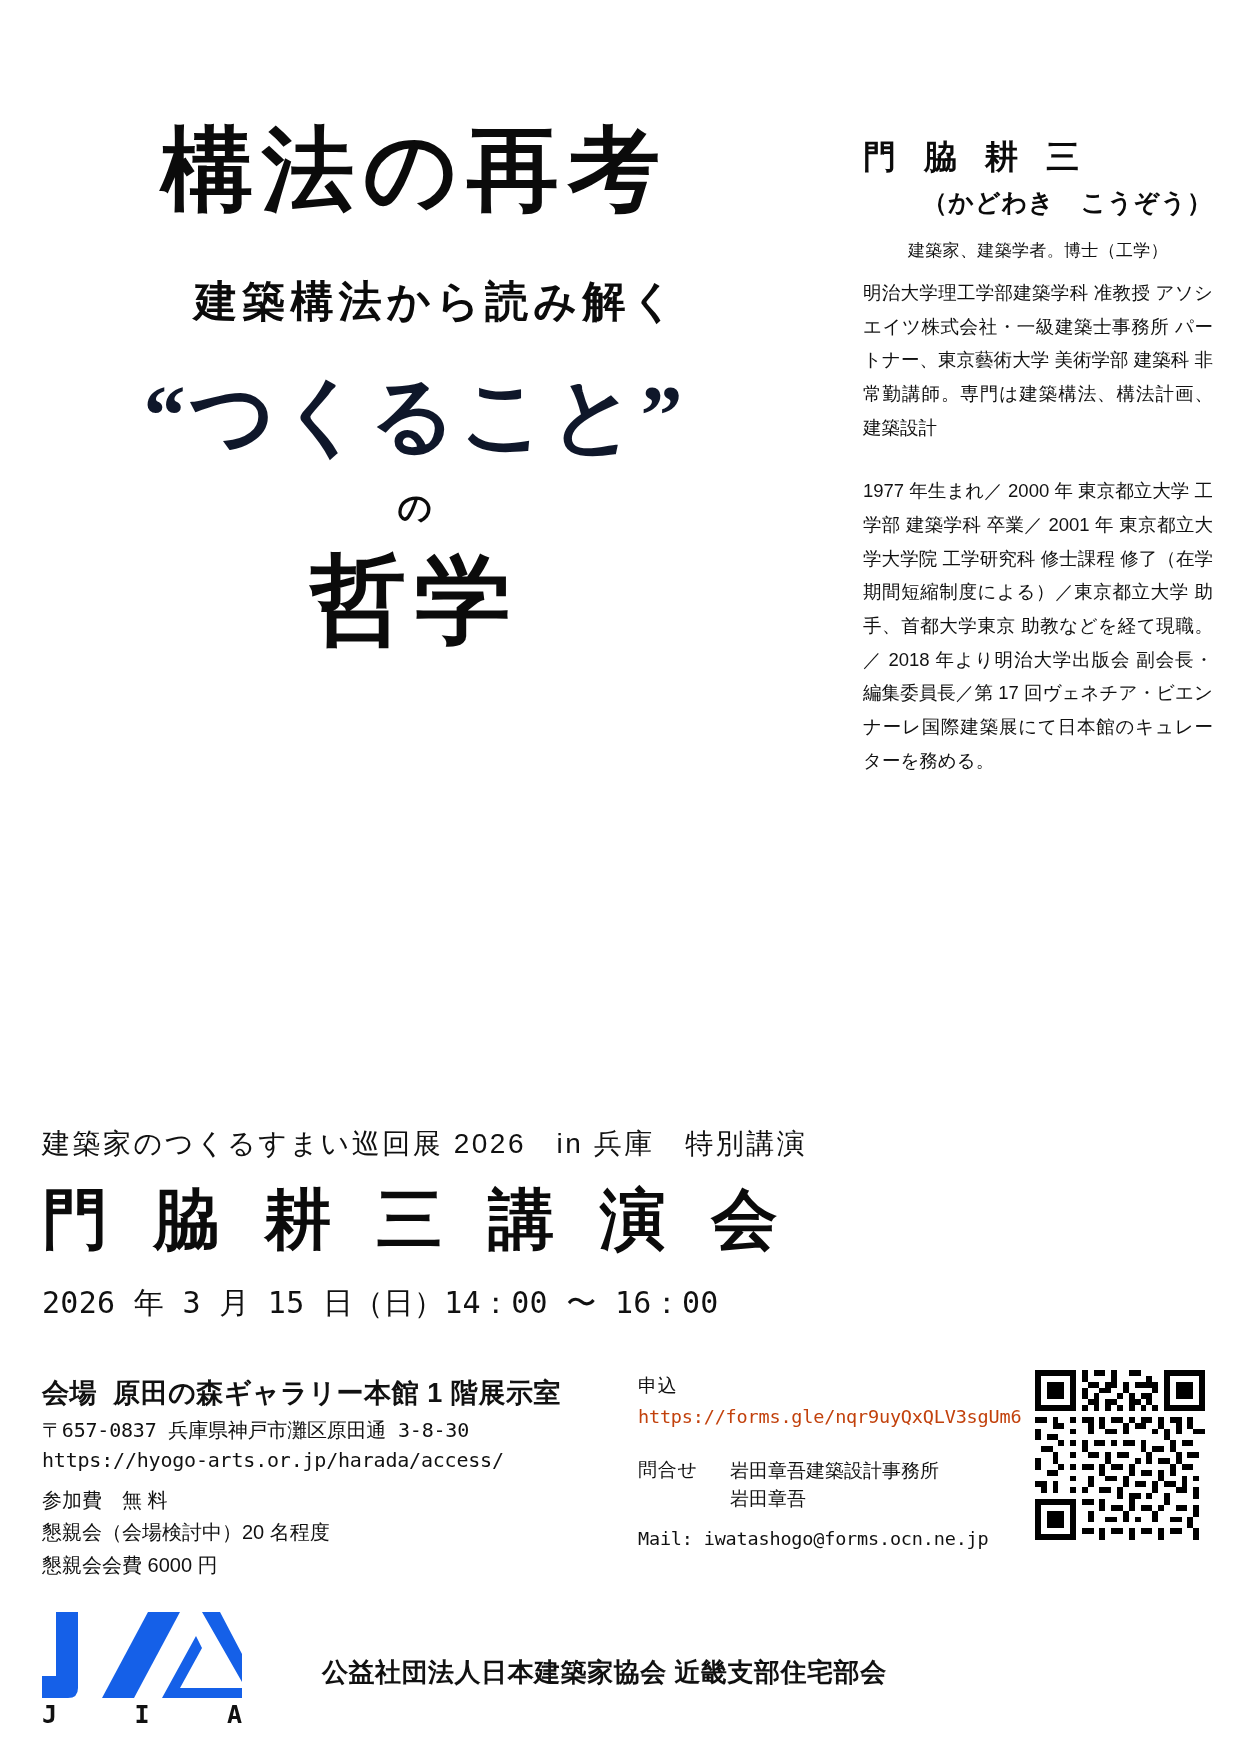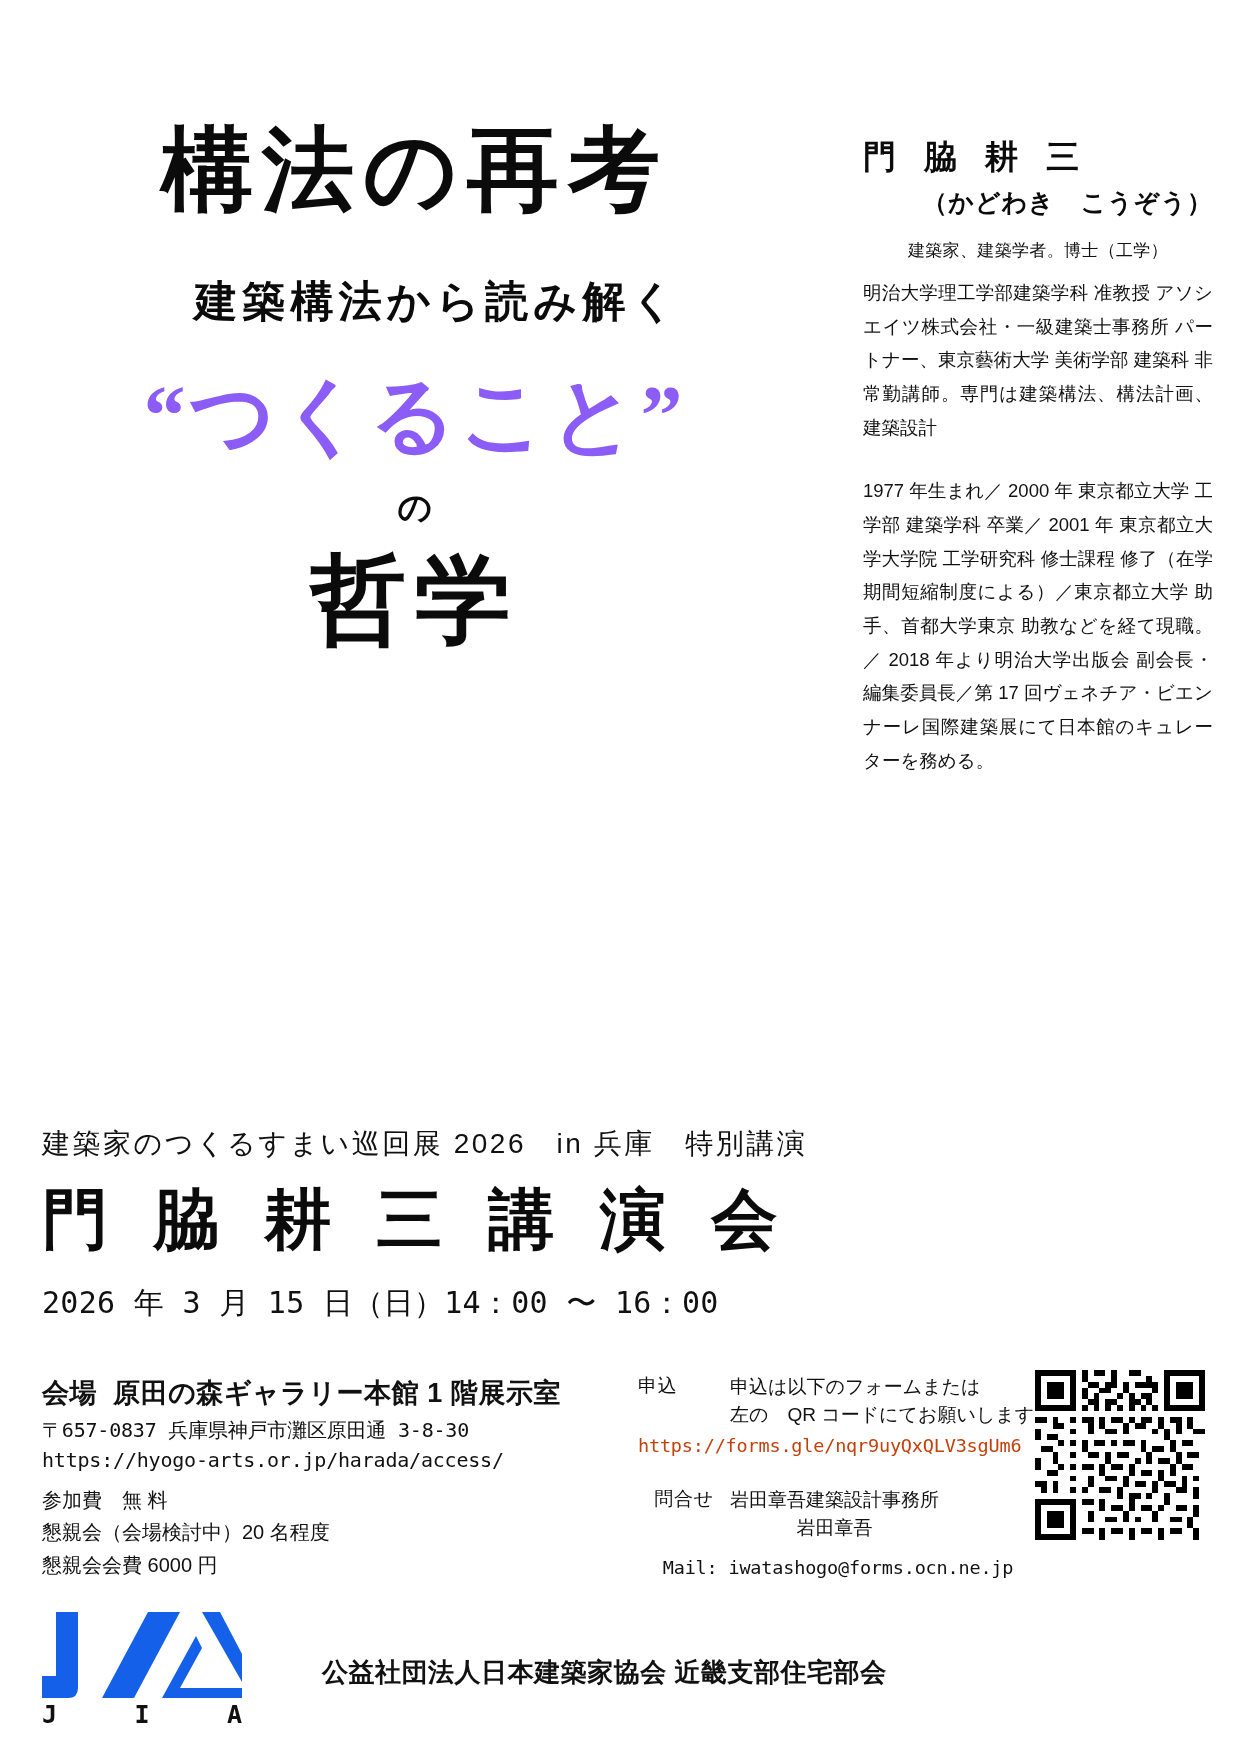--- a/index.html
+++ b/index.html
@@ -41,21 +41,21 @@
     margin-top: 52px;
     color: #0b0b0b;
     padding-left: 44px;
   }
   .hero-quote {
     font-family: "Liberation Serif", "DejaVu Serif", serif;
     font-size: 84px;
     font-weight: 700;
     letter-spacing: 0.05em;
     margin-top: 28px;
-    color: #8b5cf6;
+    color: #0f172a;
     white-space: nowrap;
   }
   .hero-no {
     font-family: "Liberation Serif", "DejaVu Serif", serif;
     font-size: 34px;
     font-weight: 700;
     margin-top: 12px;
     color: #0b0b0b;
   }
   .hero-tetsugaku {
@@ -198,21 +198,21 @@
     line-height: 1.45;
     color: #111;
   }
   .form-url {
     font-family: "DejaVu Sans Mono", monospace;
     font-size: 18.5px;
     margin-top: 7px;
     color: #c2410c;
     letter-spacing: -0.01em;
   }
-  .contact-block { margin-top: 30px; text-align: center; }
+  .contact-block { margin-top: 30px; }
   .mail-line {
     font-family: "DejaVu Sans Mono", monospace;
     font-size: 18.5px;
     margin-top: 16px;
     color: #111;
     letter-spacing: -0.01em;
   }
 
   
   .qr {
@@ -289,24 +289,20 @@
   <div class="fee-list">
     <div>参加費　無 料</div>
     <div>懇親会（会場検討中）20 名程度</div>
     <div>懇親会会費  6000 円</div>
   </div>
 </div>
 
 <div class="details-right">
   <div class="kv">
     <div class="k">申込</div>
-    <div class="v">
-      <div>申込は以下のフォームまたは</div>
-      <div>左の　QR コードにてお願いします</div>
-    </div>
   </div>
   <div class="form-url">https://forms.gle/nqr9uyQxQLV3sgUm6</div>
 
   <div class="contact-block">
     <div class="kv">
       <div class="k">問合せ</div>
       <div class="v">
         <div>岩田章吾建築設計事務所</div>
         <div>岩田章吾</div>
       </div>

